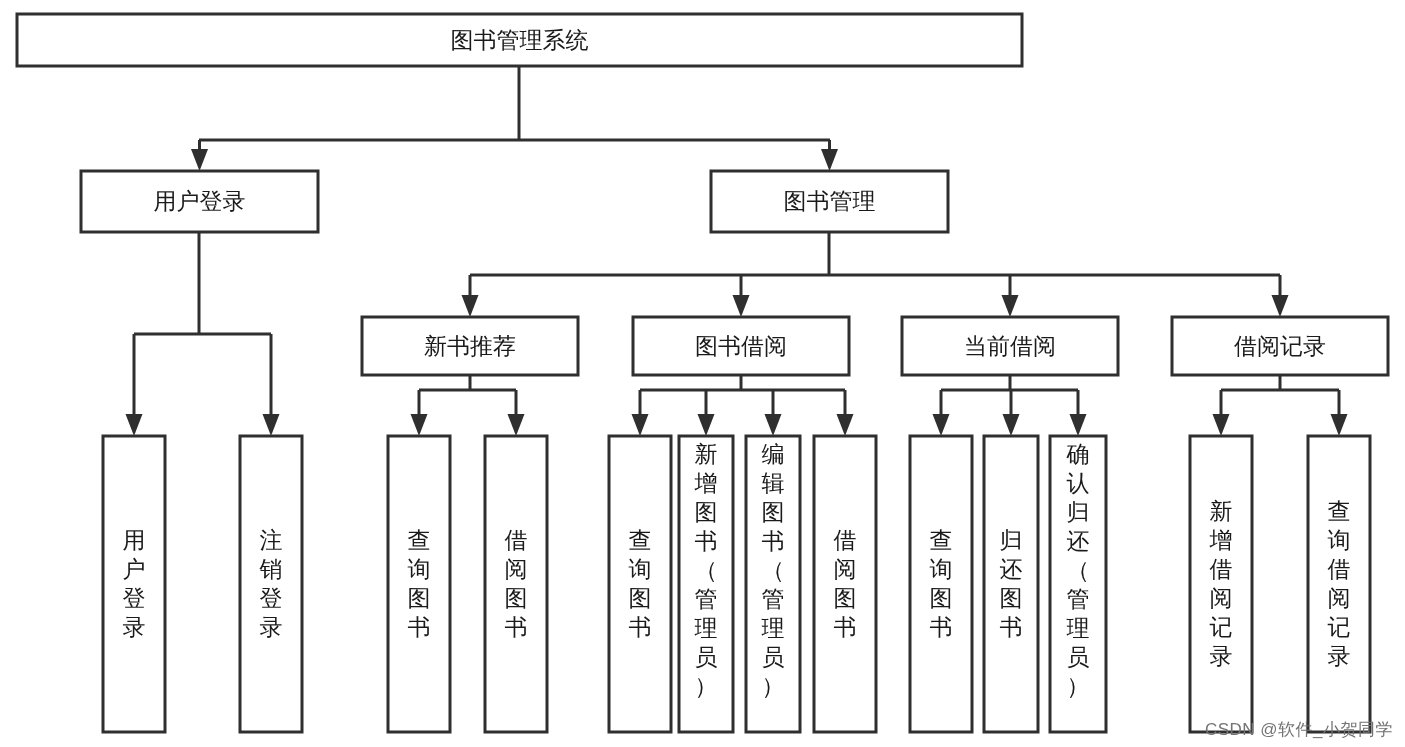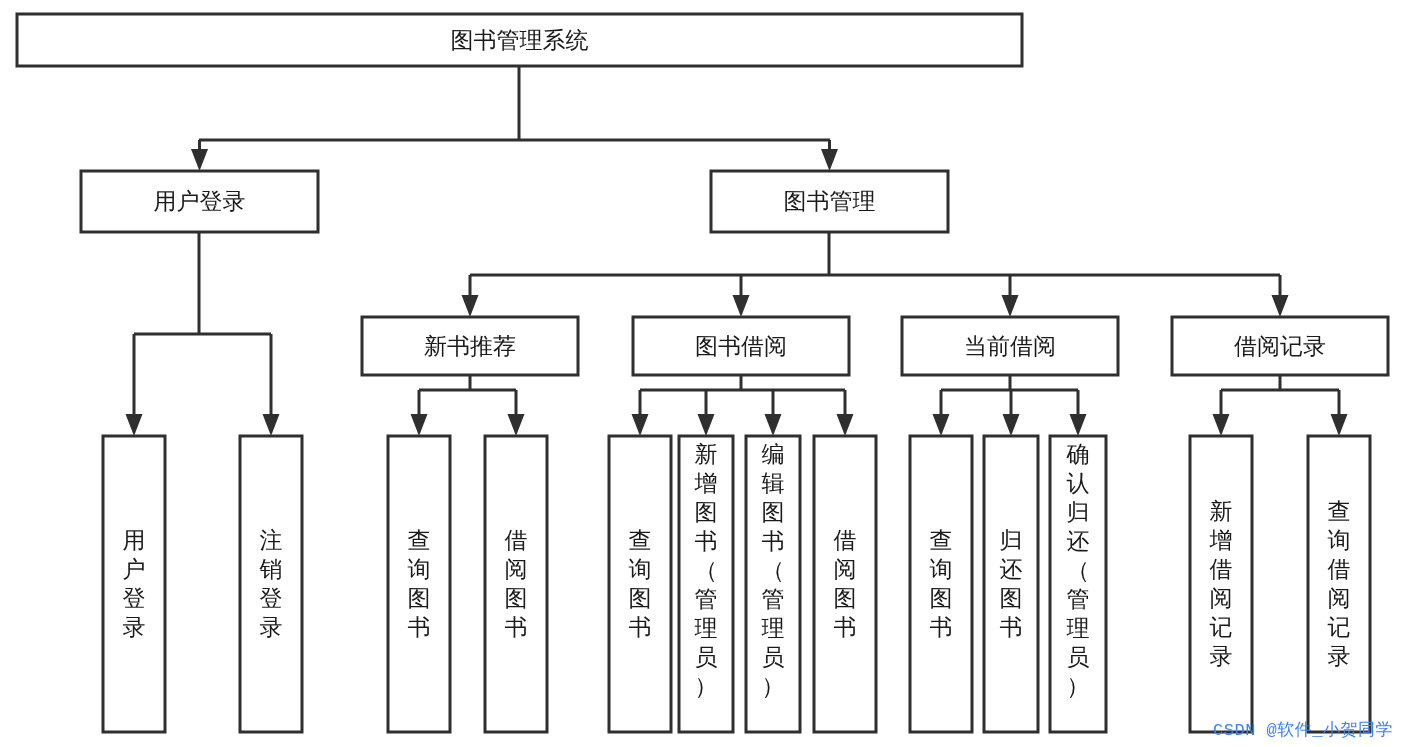--- a/index.html
+++ b/index.html
@@ -48,23 +48,23 @@
   .node-label-v {
     font-family: "DejaVu Sans", "Liberation Sans", sans-serif;
     font-size: 23px;
     fill: #1a1a1a;
     text-anchor: middle;
   }
   .watermark {
     position: absolute;
     right: 12px;
     bottom: 6px;
-    font-family: Liberation Mono, monospace;
+    font-family: Liberation Sans, sans-serif;
     font-size: 17px;
-    color: #3b82f6;
+    color: #737373;
     letter-spacing: 0.5px;
     white-space: nowrap;
     pointer-events: none;
   }
 </style>
 </head>
 <body>
 
 <div id="canvas-wrap">
 

